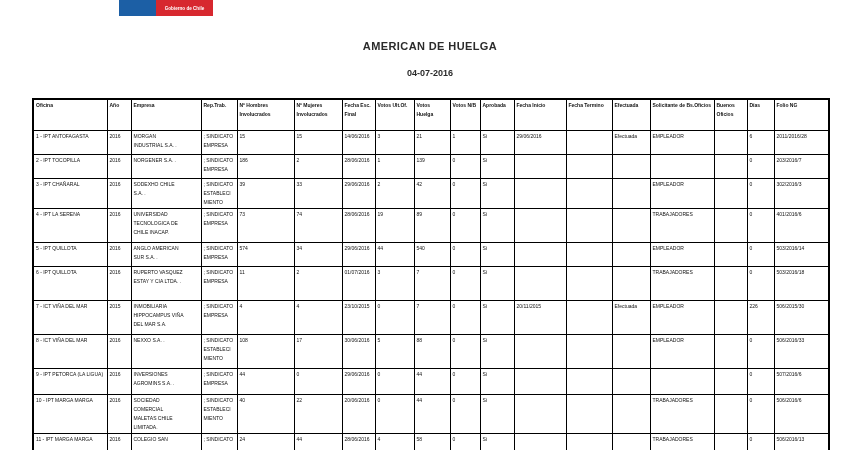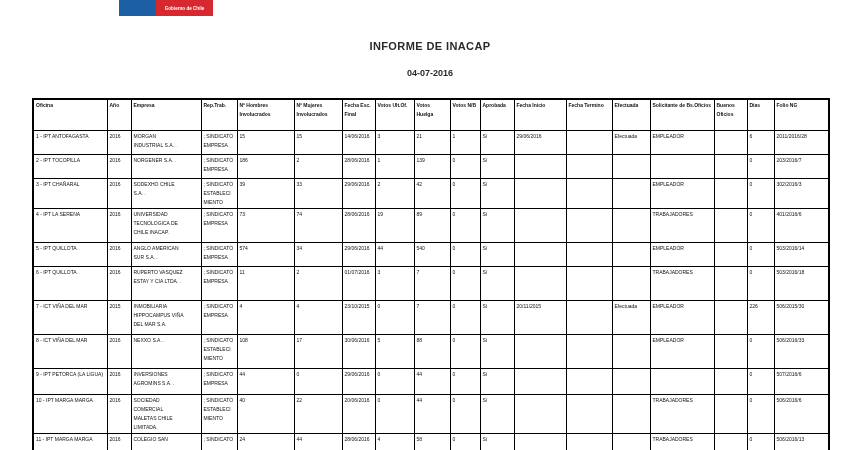--- a/index.html
+++ b/index.html
@@ -44,21 +44,21 @@
 </head>
 <body>
 
 <div class="logo">
   <div class="blue" style="background: rgb(28, 95, 165);"></div>
   <div class="red" style="background: rgb(215, 40, 47);">
     <span>Gobierno de Chile</span>
   </div>
 </div>
 
-<div class="doc-title">INFORME DE INACAP</div>
+<div class="doc-title">AMERICAN DE HUELGA</div>
 <div class="doc-date">04-07-2016</div>
 
 <table class="report">
   <colgroup>
     <col style="width:74px">
       <col style="width:24px">
       <col style="width:70px">
     <col style="width:36px">
       <col style="width:57px">
       <col style="width:48px">

